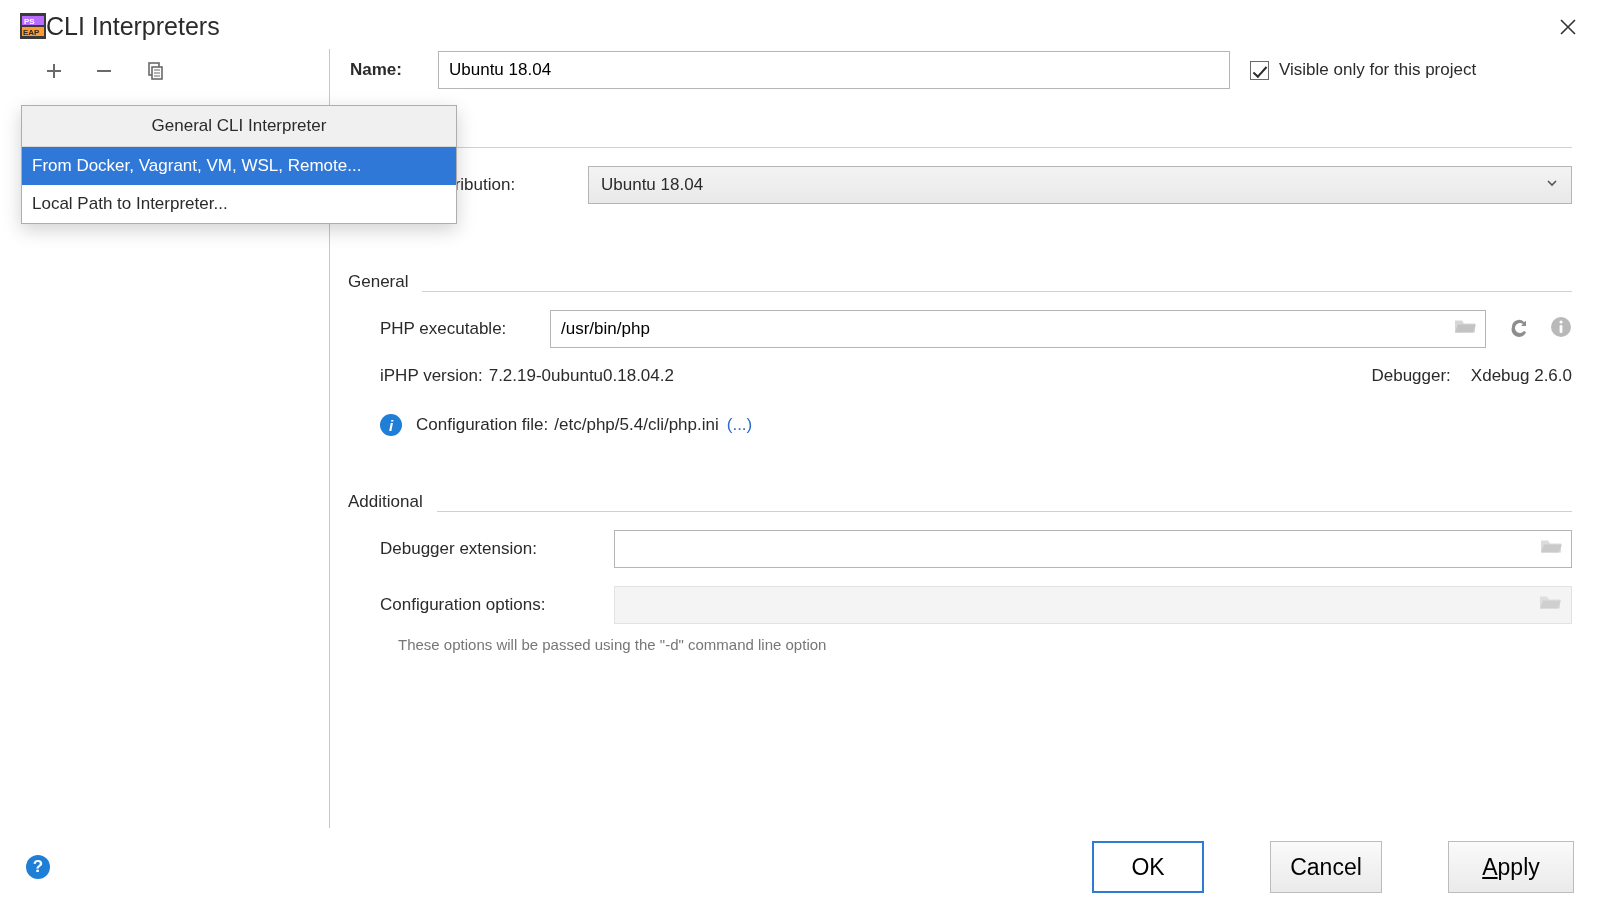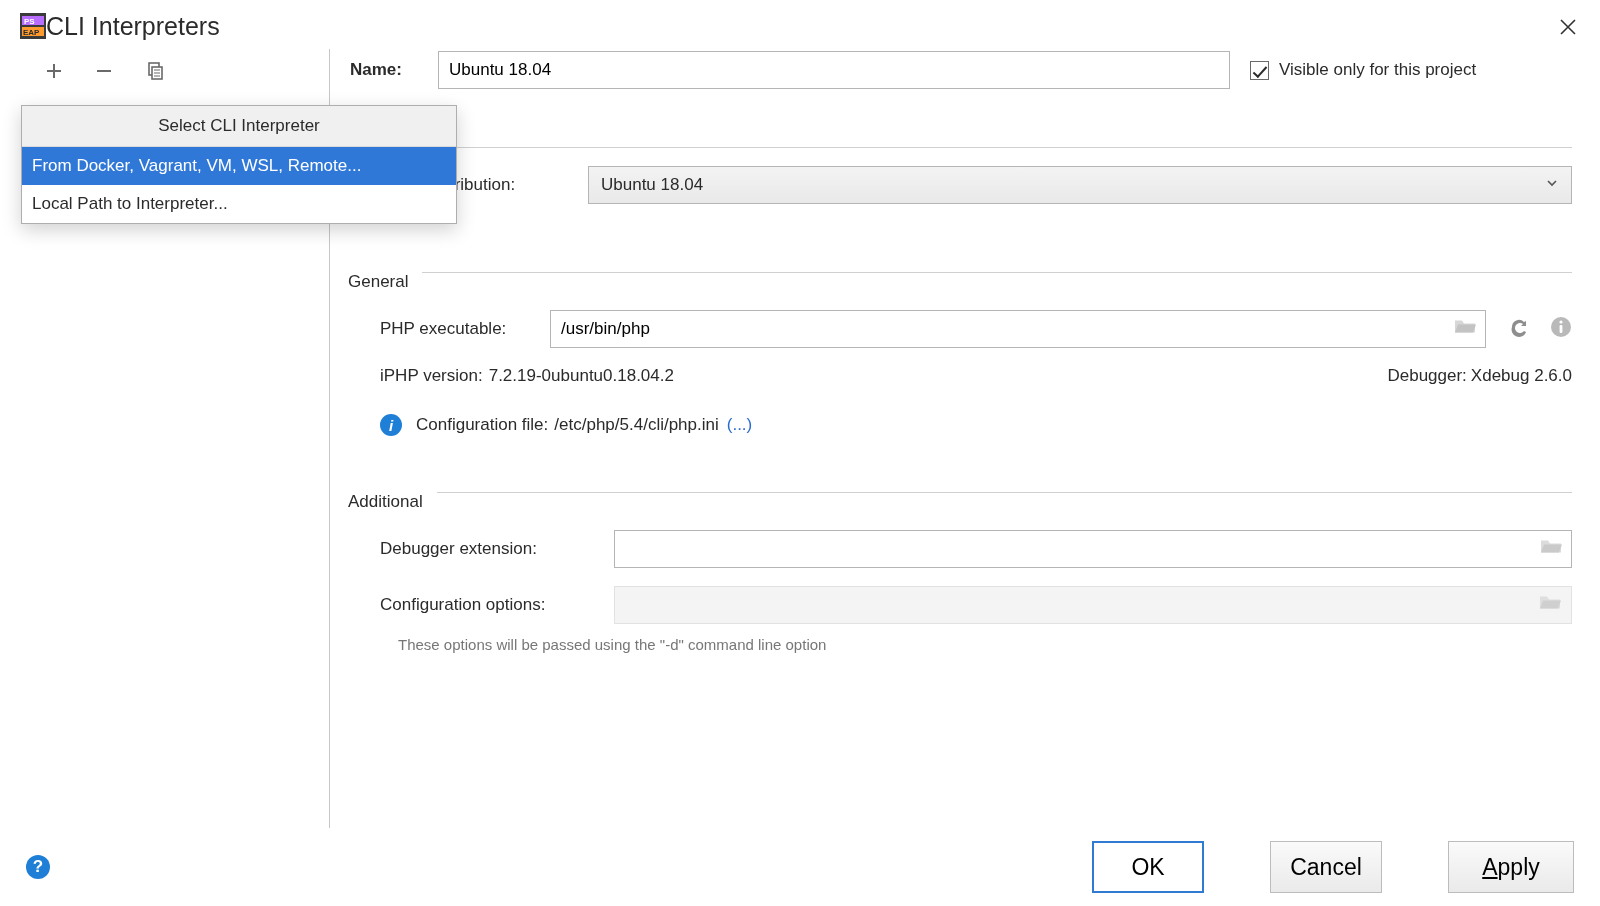--- a/index.html
+++ b/index.html
@@ -21,41 +21,41 @@
   .lbl.name { width: 86px; text-align: left; padding-left: 2px; font-weight: bold; }
   input[type="text"].txt { height: 38px; border: 1px solid #b5b5b5; padding: 0 10px; font-size: 17px; background: #fff; }
   .name-input { width: 792px; margin-left: 4px; }
   .chk { display: flex; align-items: center; margin-left: 20px; }
   .chk .box { width: 19px; height: 19px; border: 1.5px solid #6a6a6a; margin-right: 10px; position: relative; }
   .chk .box::after { content: ""; position: absolute; left: 2px; top: 5px; width: 12px; height: 5px; border-left: 2px solid #2b2b2b; border-bottom: 2px solid #2b2b2b; transform: rotate(-48deg); }
   .section { margin-top: 36px; }
   .section.first { margin-top: 58px; }
   .section.general { margin-top: 68px; }
   .section.additional { margin-top: 56px; }
-  .section-title-row { display: flex; align-items: flex-start; }
+  .section-title-row { display: flex; align-items: flex-end; }
   .section-title-row .sec-label { color: #2b2b2b; }
   .section-title-row .rule { flex: 1; height: 1px; background: #d0d0d0; margin-left: 14px; }
   .section-body { padding: 18px 0 0 32px; }
   .form-row { display: flex; align-items: center; margin-bottom: 18px; }
   .form-row .fl { width: 208px; }
   .form-row.general .fl { width: 170px; }
   .form-row.additional .fl { width: 234px; }
   .select { flex: 1; height: 38px; border: 1px solid #b5b5b5; background: linear-gradient(#f3f3f3,#e9e9e9); display: flex; align-items: center; padding: 0 12px; position: relative; }
   .select .caret { position: absolute; right: 12px; top: 50%; transform: translateY(-50%); }
   .input-with-browse { flex: 1; display: flex; align-items: center; position: relative; }
   .input-with-browse input { width: 100%; padding-right: 42px; }
   .input-with-browse .browse-icon { position: absolute; right: 10px; top: 50%; transform: translateY(-50%); color: #b6b6b6; }
   .row-icons { display: flex; align-items: center; gap: 20px; margin-left: 22px; color: #9a9a9a; }
   .row-icons .ic { cursor: pointer; }
   .info-line { display: flex; align-items: center; margin-top: 6px; margin-bottom: 24px; }
   .info-line .info-icon { width: 22px; height: 22px; border-radius: 50%; background: #1f7fd6; color: #fff; display: flex; align-items: center; justify-content: center; font-style: italic; font-weight: bold; font-size: 15px; margin-right: 14px; }
   .info-line .more-link { color: #2a6bd0; margin-left: 8px; cursor: pointer; }
   .php-ver-row { display: flex; align-items: center; justify-content: space-between; margin-top: 4px; margin-bottom: 28px; }
   .php-ver-row .left { display: flex; align-items: center; }
-  .php-ver-row .right { display: flex; align-items: center; gap: 4px; justify-content: center; }
+  .php-ver-row .right { display: flex; align-items: center; gap: 20px; justify-content: center; }
   .readonly-box { flex: 1; height: 38px; border: 1px solid #e2e2e2; background: #f4f4f4; position: relative; }
   .readonly-box .browse-icon { position: absolute; right: 10px; top: 50%; transform: translateY(-50%); color: #c3c3c3; }
   .hint { color: #777; font-size: 15px; margin-left: 18px; margin-top: 12px; }
   .footer { height: 78px; display: flex; align-items: center; padding: 0 26px; }
   .footer .help { width: 24px; height: 24px; border-radius: 50%; background: #1f7fd6; color: #fff; display: flex; align-items: center; justify-content: center; font-weight: bold; font-size: 17px; cursor: pointer; }
   .footer .spacer { flex: 1; }
   .footer button { width: 112px; height: 52px; font-size: 23px; background: linear-gradient(#fafafa,#eaeaea); border: 1px solid #bcbcbc; cursor: pointer; margin-left: 46px; }
   .footer button.ok { border: 2px solid #2f7bd4; background: #fff; margin-right: 20px; }
   .footer button.cancel { margin-right: 20px; }
   .footer button.apply { width: 126px; }
@@ -225,21 +225,21 @@
                   </svg>
               </span>
             </div>
           </div>
           <div class="hint">These options will be passed using the "-d" command line option</div>
         </div>
       </div>
     </div>
 
     <div class="popup">
-      <div class="popup-title">Select CLI Interpreter</div>
+      <div class="popup-title">General CLI Interpreter</div>
       <div class="popup-item selected">From Docker, Vagrant, VM, WSL, Remote...</div>
       <div class="popup-item">Local Path to Interpreter...</div>
     </div>
   </div>
 
   <div class="footer">
     <span class="help">?</span>
     <span class="spacer"></span>
     <button class="ok">OK</button>
     <button class="cancel">Cancel</button>

